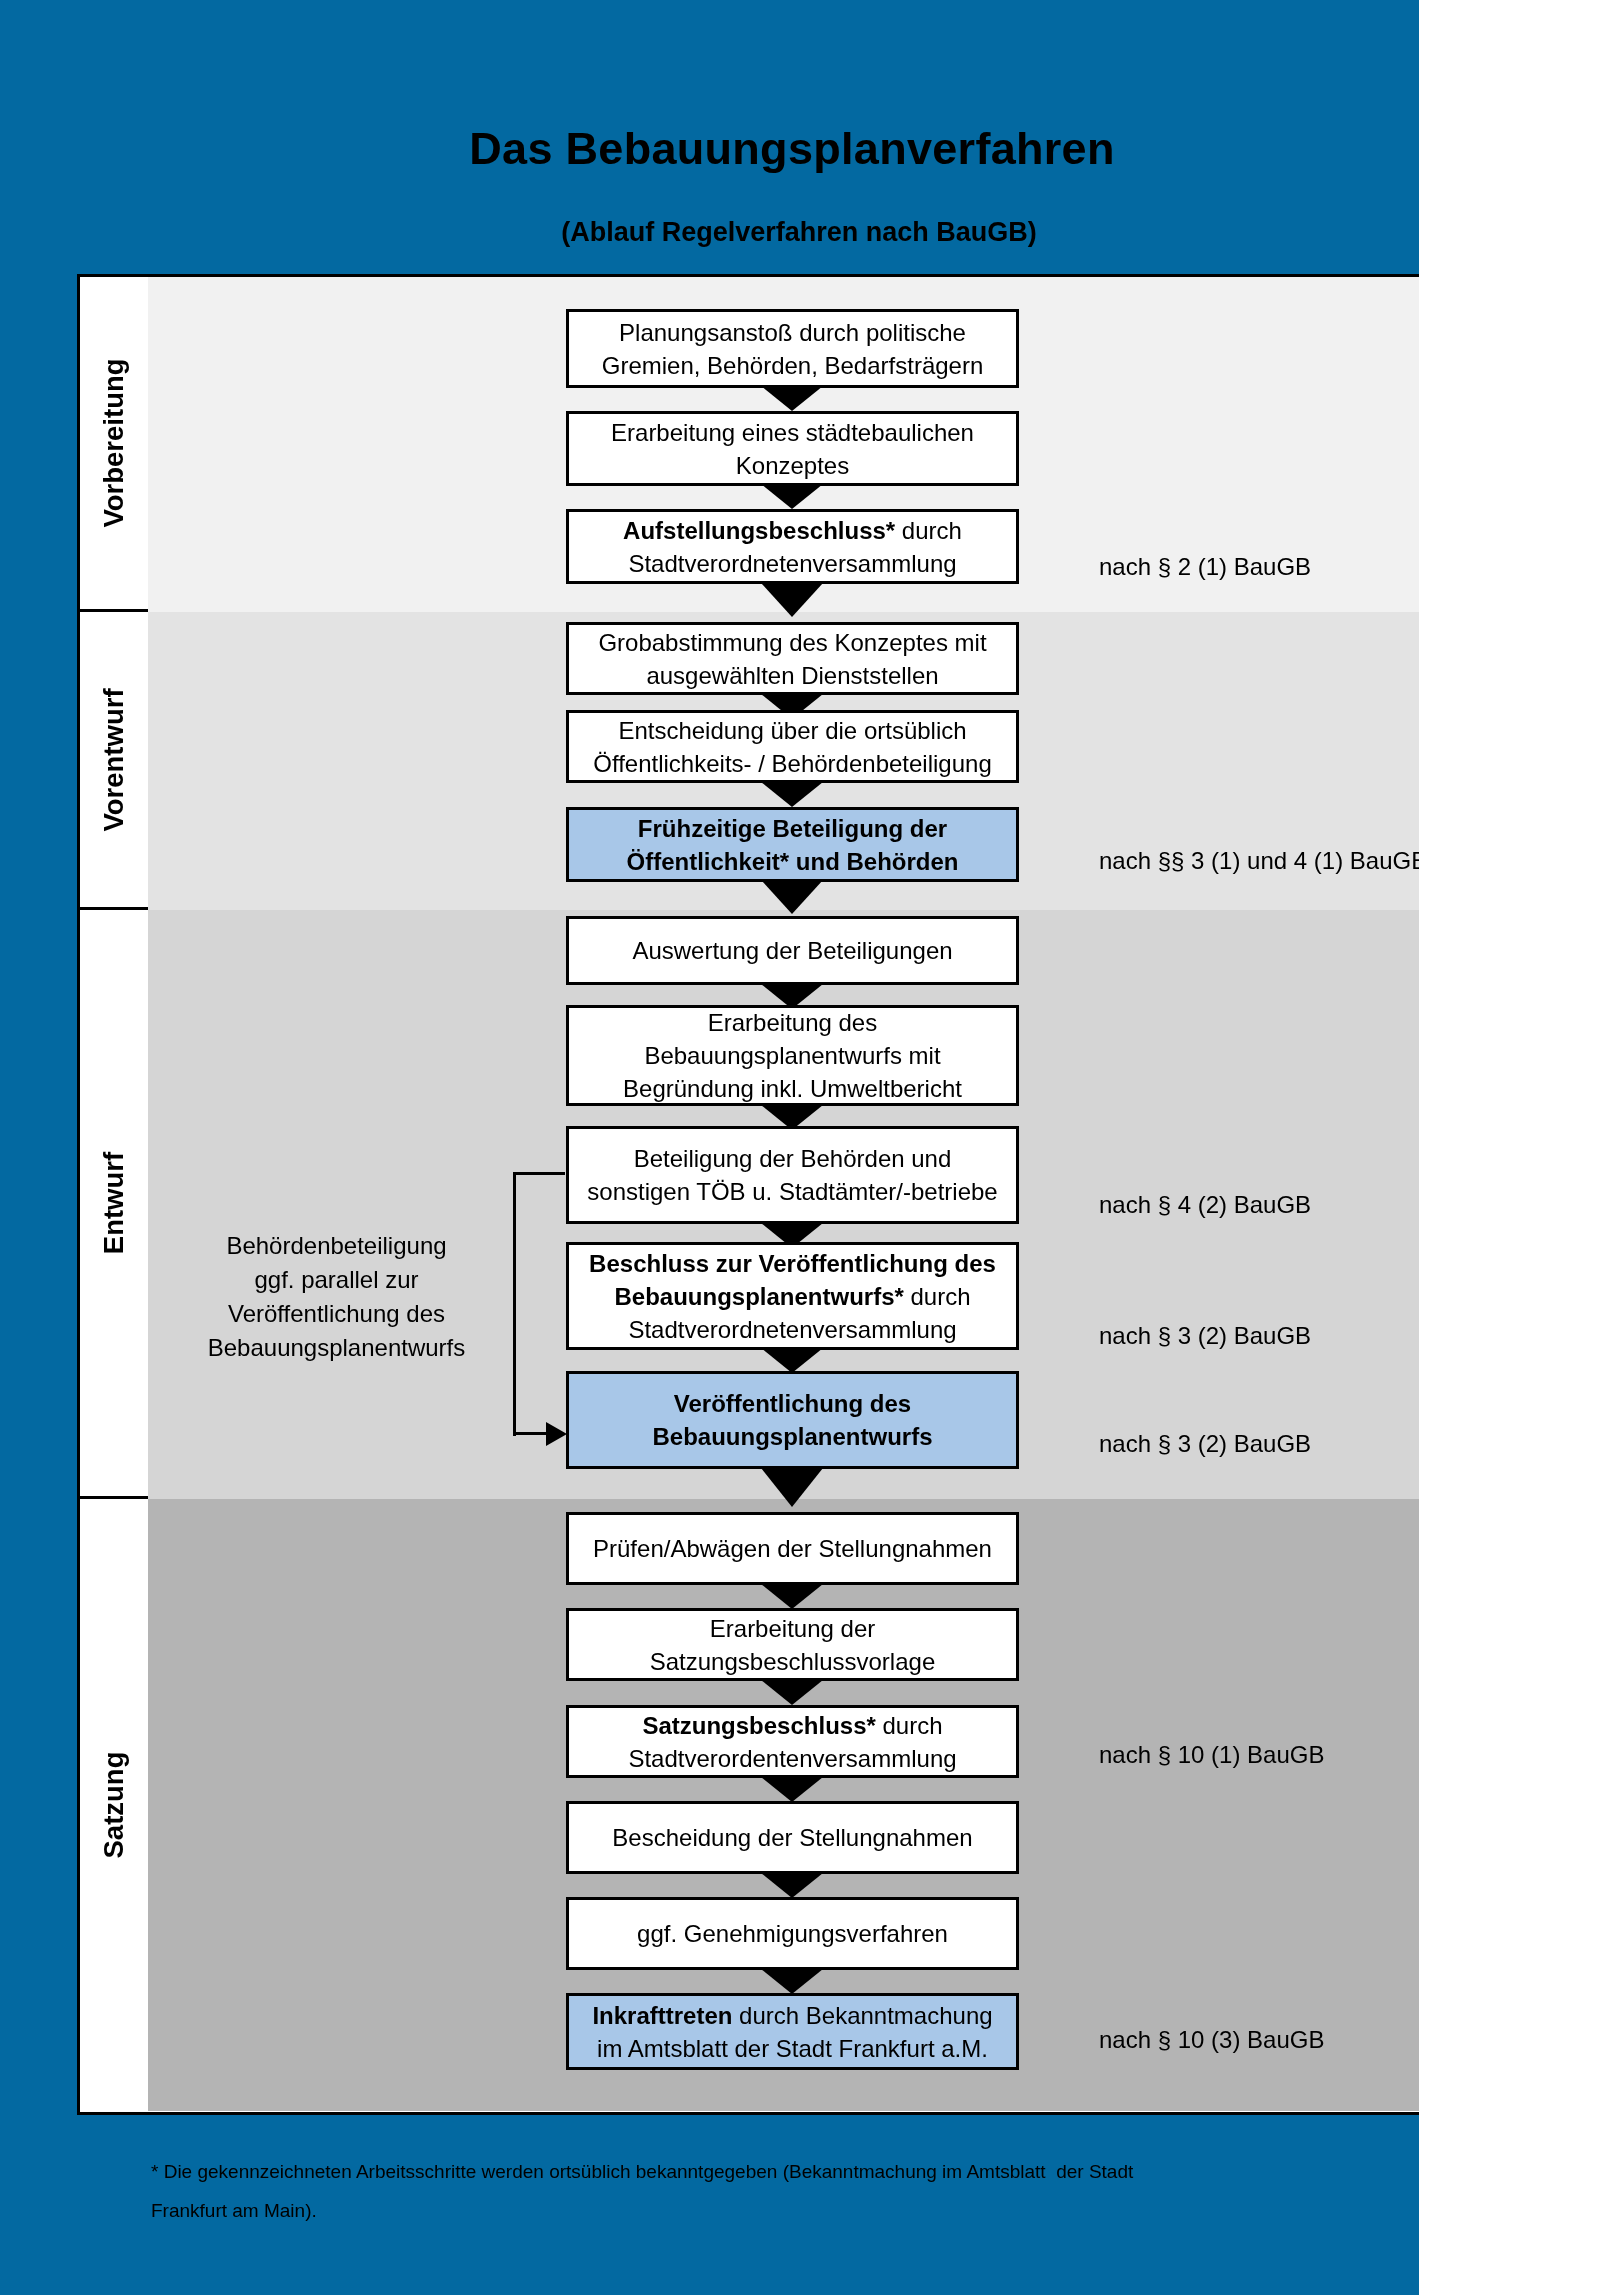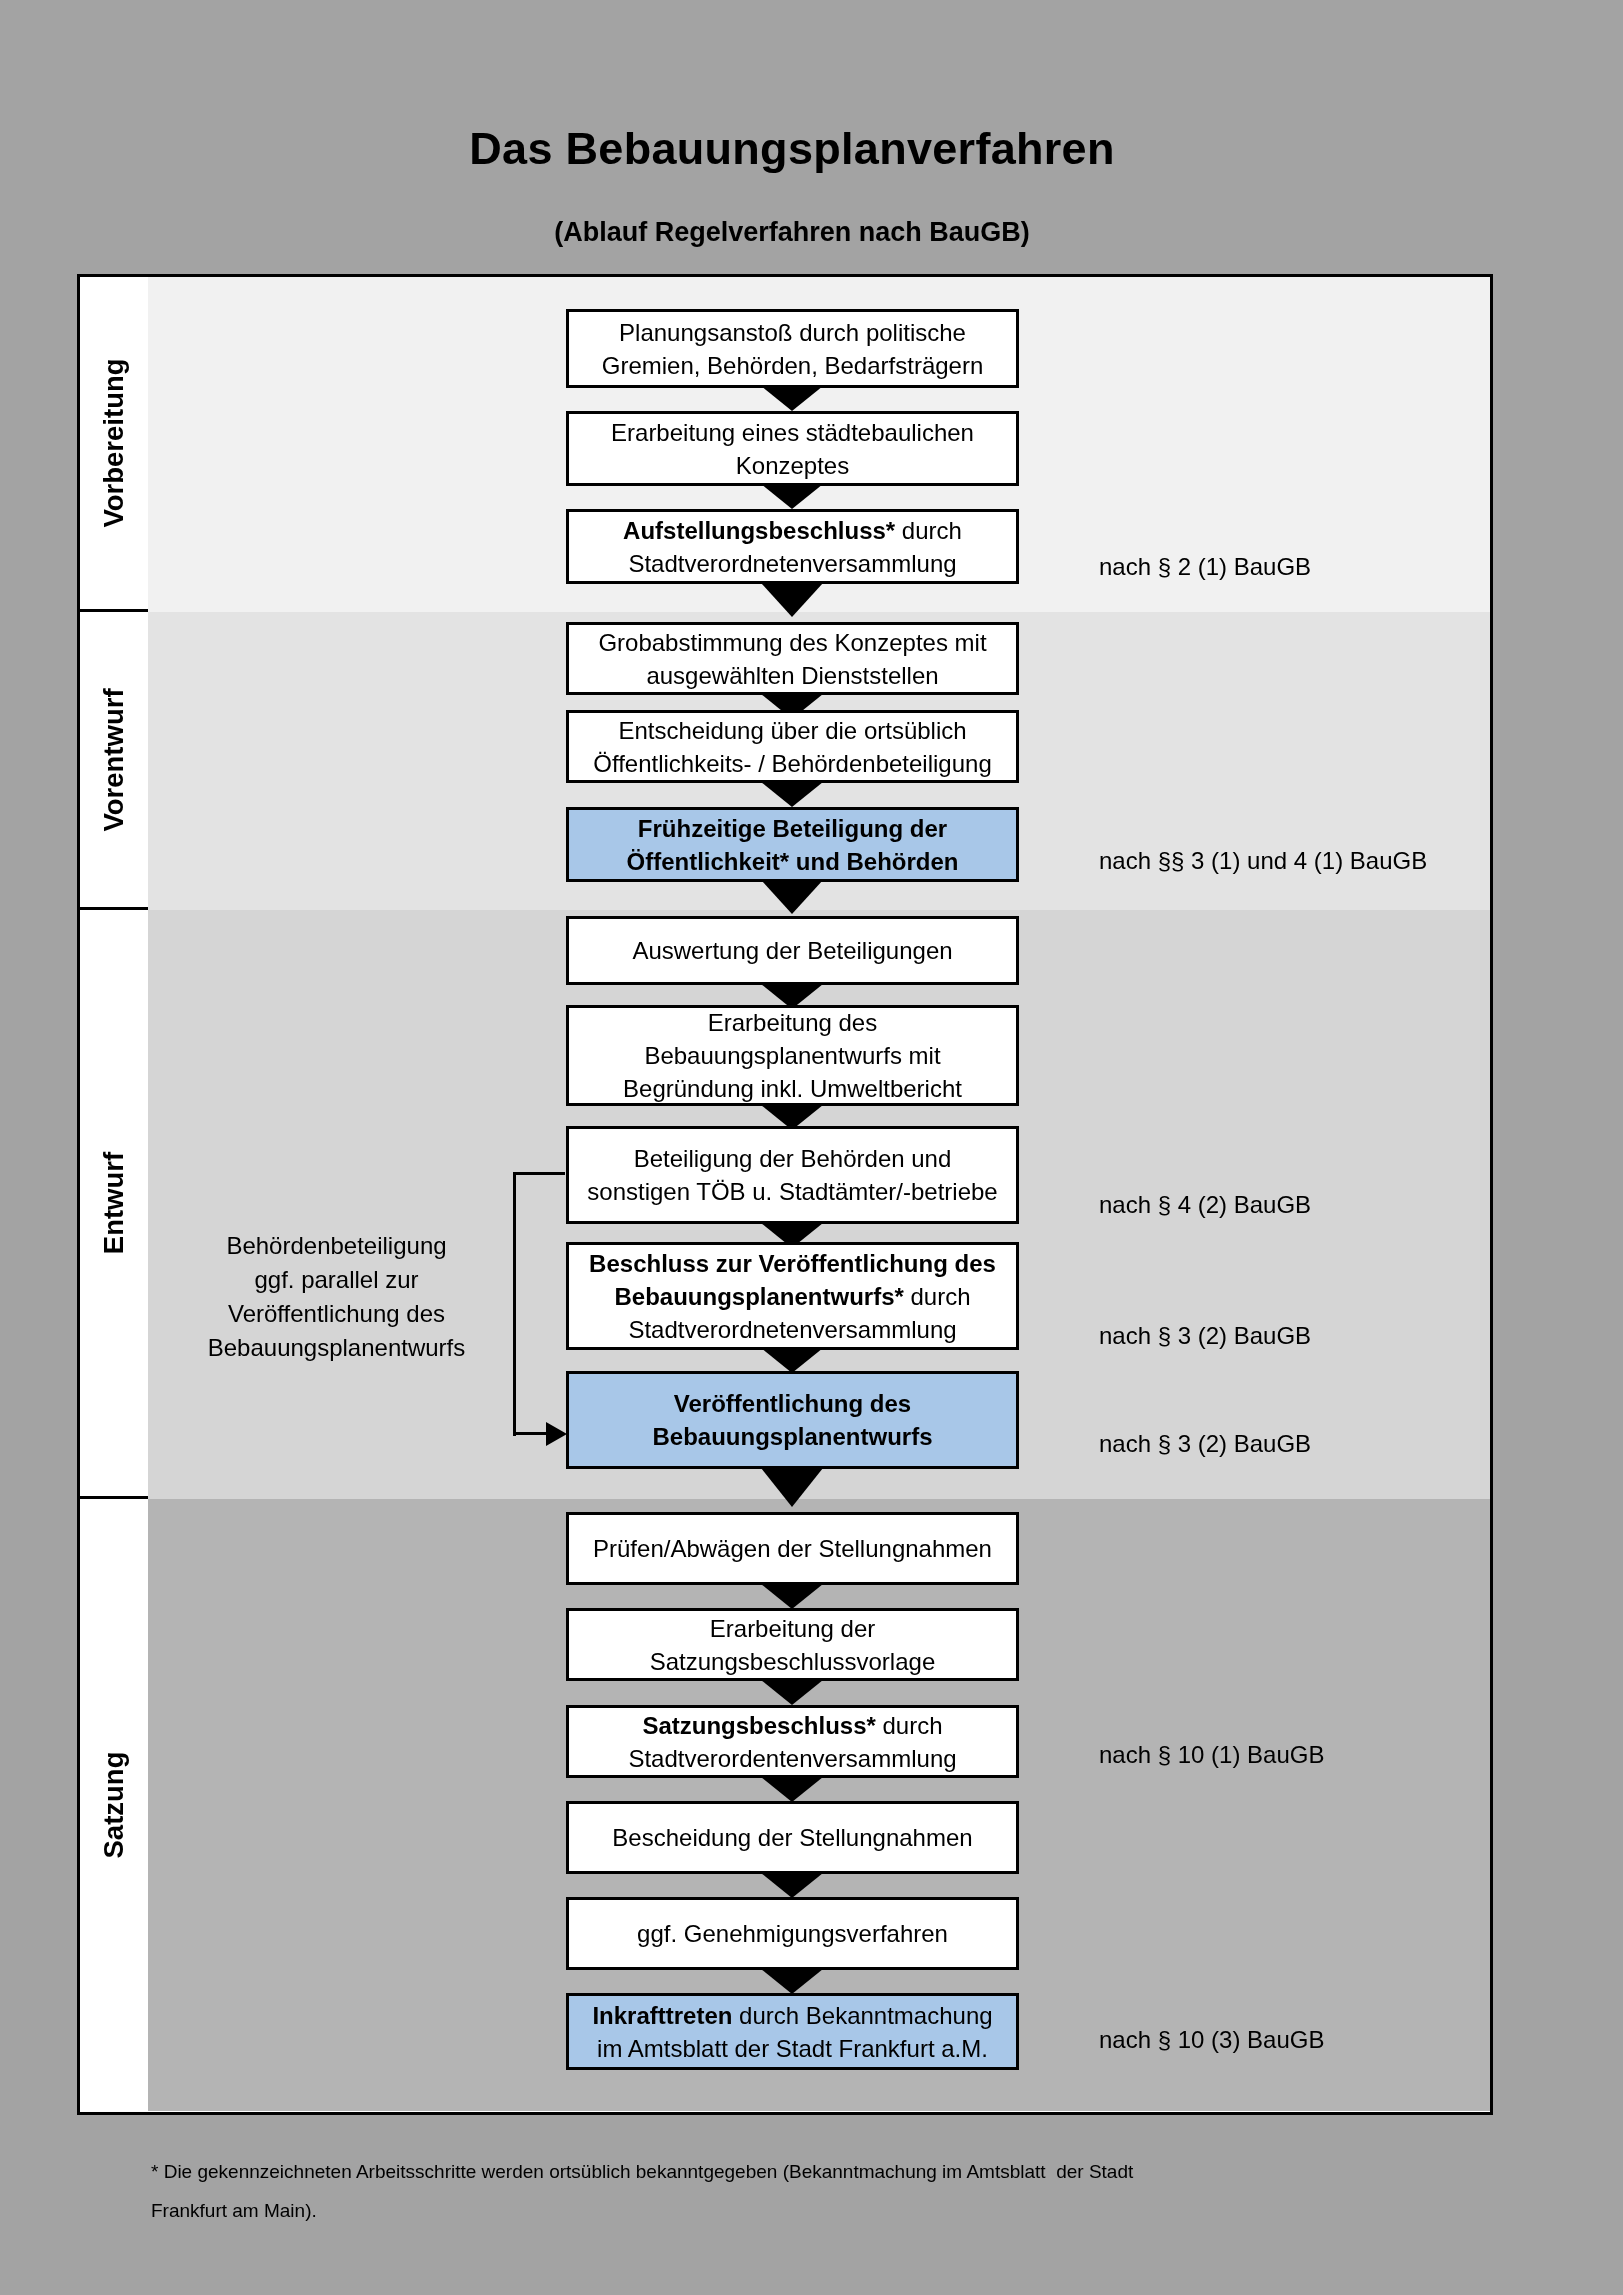--- a/index.html
+++ b/index.html
@@ -1,29 +1,29 @@
 <!DOCTYPE html>
 <html style="font-size:10.5px"><head>
 <meta charset="utf-8">
 <style>
   html,body{margin:0;padding:0;background:#ffffff;}
   .page{
     position:relative;
-    width:1623px;height:2295px;
-    background:#a3a3a3;
+    width:1419px;height:2295px;
+    background:#0369a1;
     font-family:"Liberation Sans", sans-serif;
     color:#000;
     overflow:hidden;
   }
   .title{
     position:absolute;top:123px;left:0;width:1584px;
     text-align:center;font-size:45px;font-weight:bold;letter-spacing:0.3px;
   }
   .subtitle{
-    position:absolute;top:217px;left:0;width:1584px;
+    position:absolute;top:217px;left:7px;width:1584px;
     text-align:center;font-size:27px;font-weight:bold;
   }
   .frame{
     position:absolute;left:77px;top:274px;width:1416px;height:1841px;
     border:3.3px solid #000;box-sizing:border-box;background:#fff;
   }
   .phase-bg{position:absolute;left:68px;width:1342px;}
   .phase-cell{
     position:absolute;left:0;width:68px;background:#ffffff;
     border-bottom:3.3px solid #000;box-sizing:border-box;

